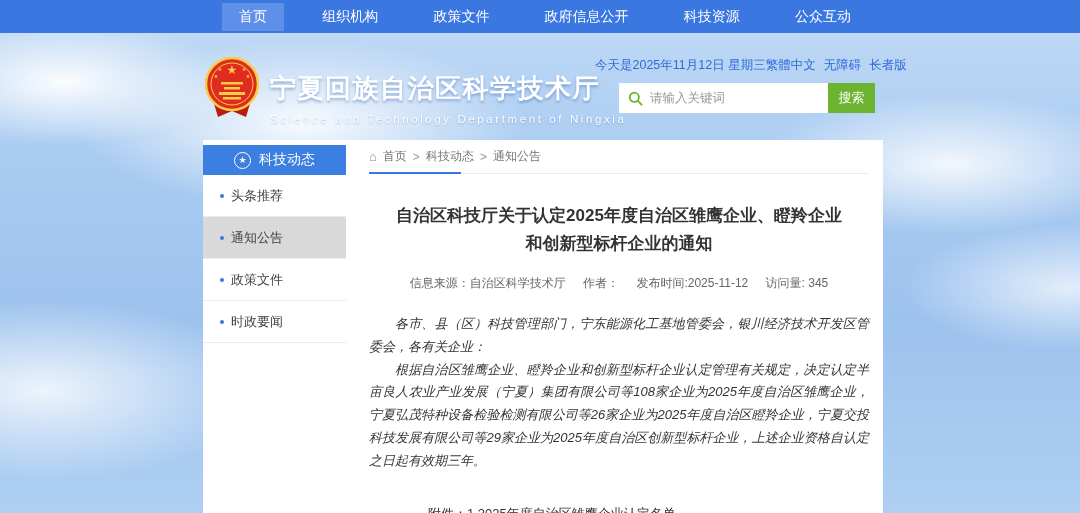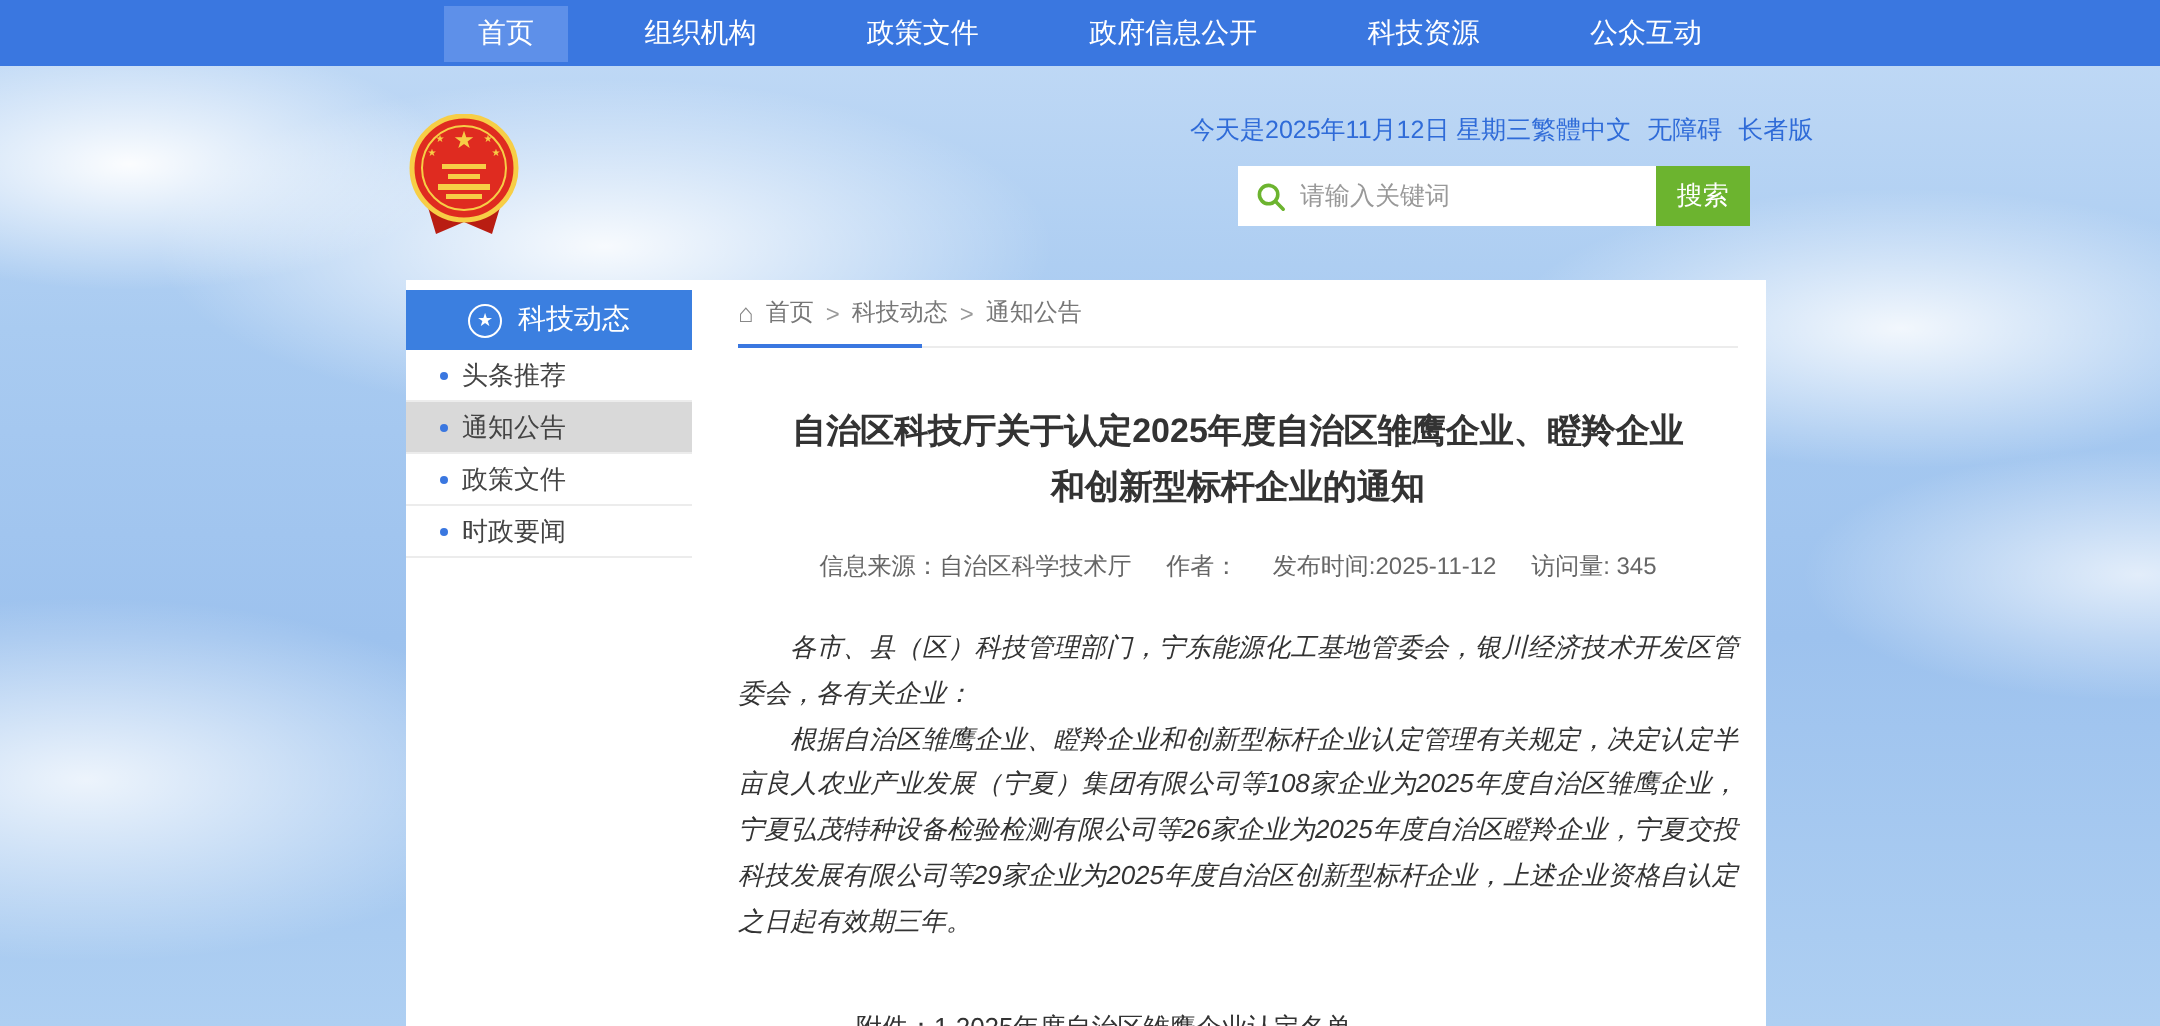--- a/index.html
+++ b/index.html
@@ -39,21 +39,21 @@
   .search-box input::placeholder { color:#999; }
   .search-btn { width:52px; height:30px; border:none; background:#6cb42f; color:#fff; font-size:13px; cursor:pointer; font-family:inherit; }
 
   
   .content-wrap { position:absolute; left:203px; top:140px; width:680px; height:373px; background:#fff; }
 
   
   .sidebar { position:absolute; left:0; top:5px; width:143px; background:#fff; }
   .side-header { height:30px; background:#3b7fe0; color:#fff; display:flex; align-items:center; justify-content:center; gap:8px; font-size:14px; }
   .side-star { width:17px; height:17px; border:1px solid #fff; border-radius:50%; display:flex; align-items:center; justify-content:center; font-size:9px; color:#fff; }
-  .side-item { height:26px; display:flex; align-items:center; padding-left:17px; font-size:13px; color:#444; border-bottom:1px solid #ececec; cursor:pointer; }
+  .side-item { height:42px; display:flex; align-items:center; padding-left:17px; font-size:13px; color:#444; border-bottom:1px solid #ececec; cursor:pointer; }
   .side-item .dot { width:4px; height:4px; border-radius:50%; background:#3a77e0; margin-right:7px; flex:none; }
   .side-item.active { background:#d9d9d9; }
 
   
   .main { position:absolute; left:152px; top:0; width:528px; padding:0 14px; }
   .breadcrumb { height:34px; display:flex; align-items:center; gap:6px; font-size:12px; color:#777; border-bottom:1px solid #ececec; position:relative; }
   .breadcrumb::after { content:""; position:absolute; left:0; bottom:-1px; width:92px; height:2px; background:#3a77e0; }
   .crumb { cursor:pointer; }
   .crumb-sep { color:#999; }
   .home-ico { font-size:13px; color:#888; line-height:1; }
@@ -89,20 +89,24 @@
       <text x="28" y="17" font-size="12" text-anchor="middle" fill="#f7ce46">★</text>
       <text x="16" y="14" font-size="5" text-anchor="middle" fill="#f7ce46">★</text>
       <text x="40" y="14" font-size="5" text-anchor="middle" fill="#f7ce46">★</text>
       <text x="12" y="21" font-size="5" text-anchor="middle" fill="#f7ce46">★</text>
       <text x="44" y="21" font-size="5" text-anchor="middle" fill="#f7ce46">★</text>
       <rect x="17" y="25" width="22" height="2.5" fill="#f7ce46"></rect>
       <rect x="20" y="30" width="16" height="2.5" fill="#f7ce46"></rect>
       <rect x="15" y="35" width="26" height="3" fill="#f7ce46"></rect>
       <rect x="19" y="40" width="18" height="2.5" fill="#f7ce46"></rect>
     </svg>
+  </div>
+  <div class="brand">
+    <div class="site-title">宁夏回族自治区科学技术厅</div>
+    <div class="site-subtitle">Science and Technology Department of Ningxia</div>
   </div>
   <div class="header-right">
     <div class="date-row">
       <span>今天是2025年11月12日 星期三</span>
       <span class="quick-links">
         <span>繁體中文</span>
         <span>无障碍</span>
         <span>长者版</span>
       </span>
     </div>

